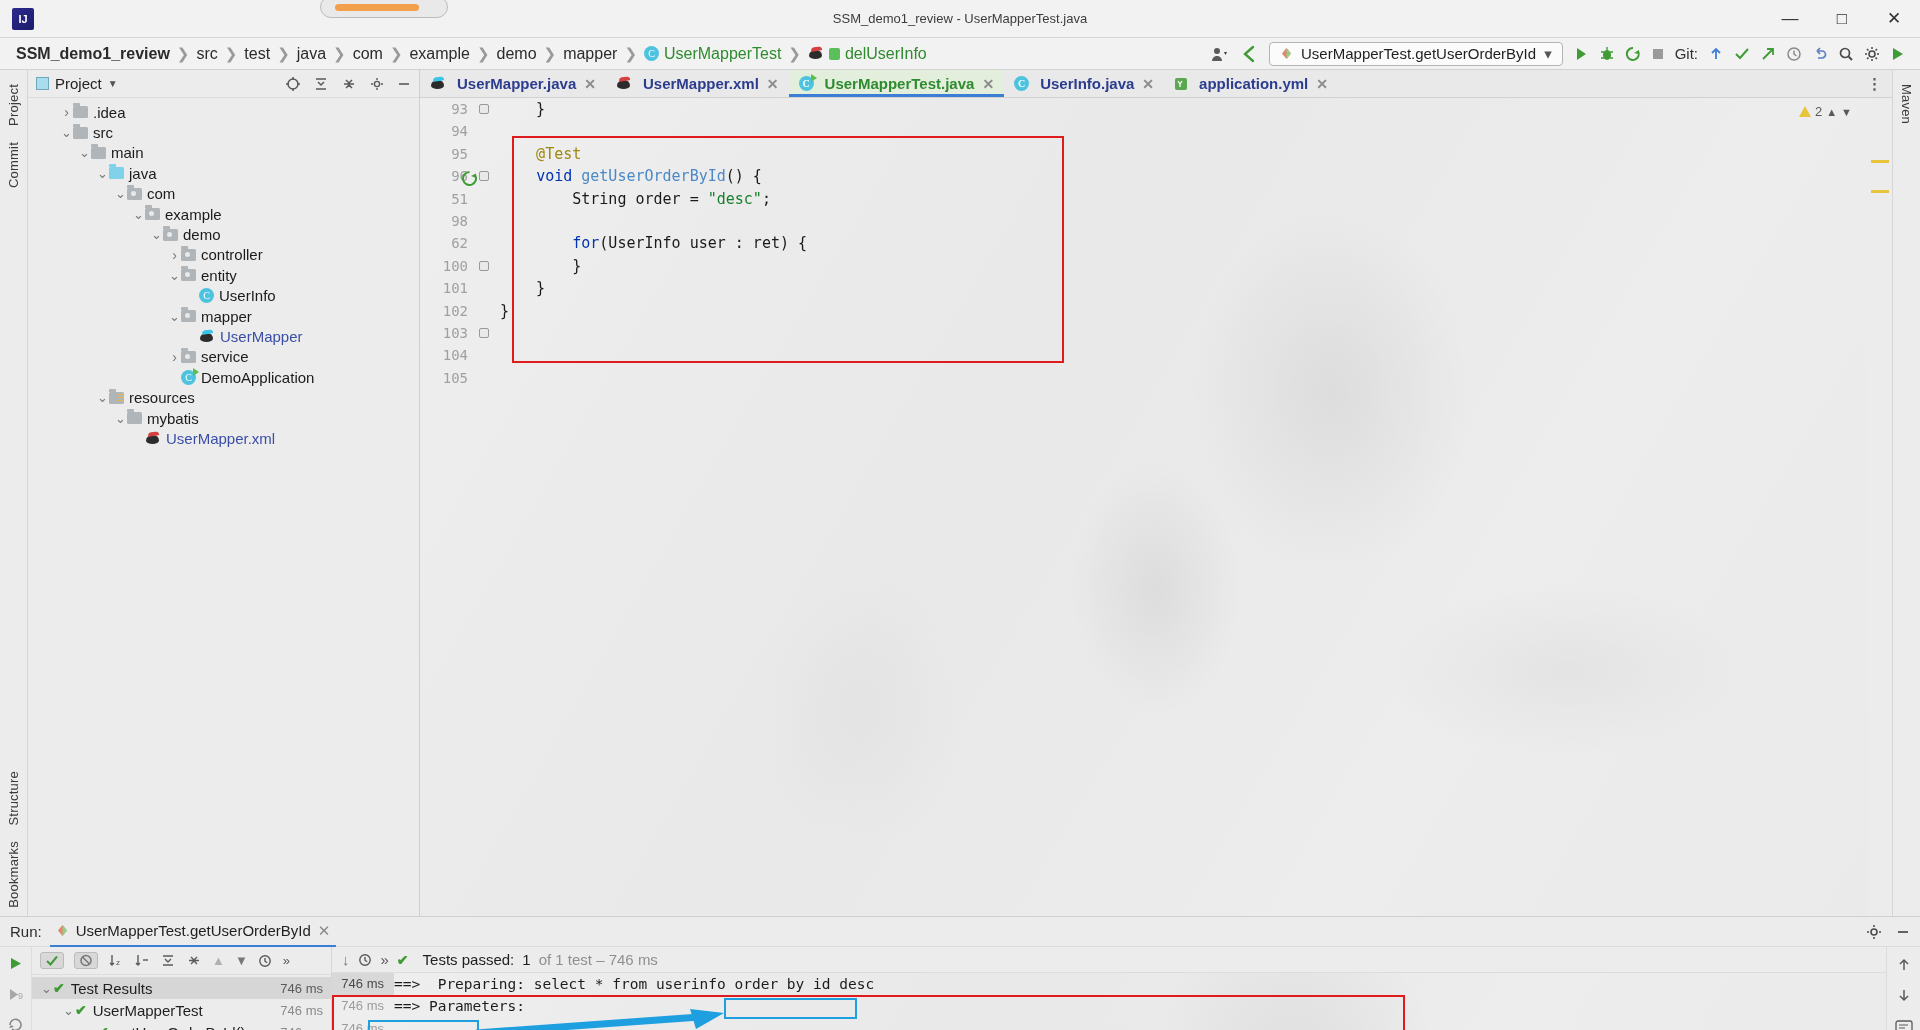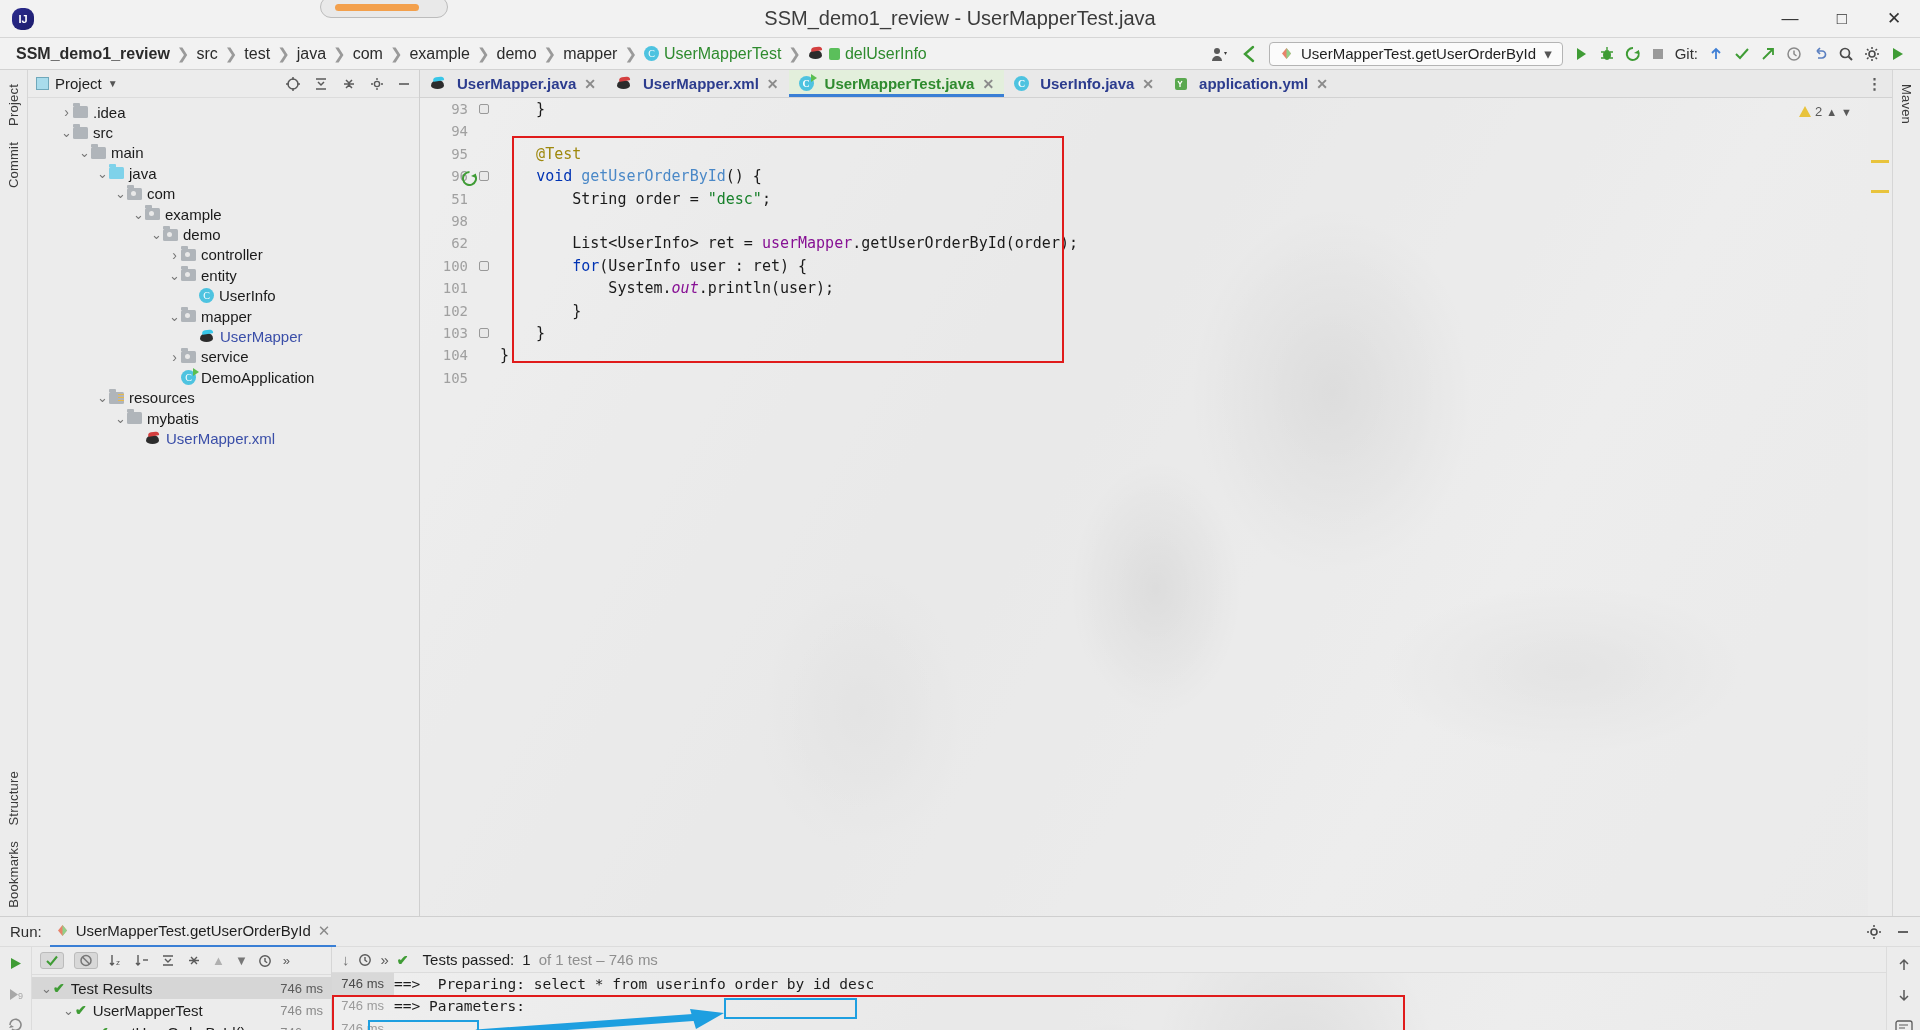--- a/index.html
+++ b/index.html
@@ -12,33 +12,33 @@
     -webkit-font-smoothing: antialiased;
   }
 
   
   .titlebar {
     height:38px; display:flex; align-items:center;
     background:#f2f2f2; border-bottom:1px solid #d6d6d6;
     position:relative;
   }
   .ij-logo {
-    width:22px;height:22px;margin-left:12px;border-radius:9px;
+    width:22px;height:22px;margin-left:12px;border-radius:2px;
     background:linear-gradient(135deg,#2b2b8f 0%,#1c1c6b 100%);
     display:flex;align-items:center;justify-content:center;
     color:#fff;font-size:11px;font-weight:bold;
   }
   .menu { display:flex; align-items:center; margin-left:16px; gap:2px; }
   .menu-item {
     padding:4px 12px; font-size:17px; color:#1a1a1a; cursor:default;
     white-space:nowrap;
   }
   .win-title {
     position:absolute; left:0; right:0; text-align:center;
-    font-size:20px; color:#3c3c3c; pointer-events:none;
+    font-size:13px; color:#3c3c3c; pointer-events:none;
   }
   .win-ctrls { margin-left:auto; display:flex; z-index:3; }
   .win-btn { width:52px;height:38px;display:flex;align-items:center;justify-content:center;
              font-size:17px;color:#333; }
   .titlebar .hump {
     position:absolute; left:320px; top:-4px; width:128px;height:22px;
     background:#e9e9e9; border:1px solid #bcbcbc; border-radius:11px;
   }
   .titlebar .hump::after{ content:""; position:absolute; left:14px; top:7px;
     width:84px;height:7px;border-radius:4px;background:#f3a04c; }
@@ -573,23 +573,21 @@
           <div style="height: 22.4px; position: relative;"></div>
           <div style="height: 22.4px; position: relative;"></div>
         </div>
       <div class="code-lines" id="codelines">
           <div class="cl"><span class="">    }</span></div>
           <div class="cl">&nbsp;</div>
           <div class="cl"><span class="ann">    @Test</span></div>
           <div class="cl"><span class="">    </span><span class="kw">void</span><span class=""> </span><span class="mth">getUserOrderById</span><span class="">() {</span></div>
           <div class="cl"><span class="">        String order = </span><span class="str">"desc"</span><span class="">;</span></div>
           <div class="cl">&nbsp;</div>
-          <div class="cl"><span class="">        List&lt;UserInfo&gt; ret = </span><span class="fld">userMapper</span><span class="">.getUserOrderById(order);</span></div>
           <div class="cl"><span class="">        </span><span class="kw">for</span><span class="">(UserInfo user : ret) {</span></div>
-          <div class="cl"><span class="">            System.</span><span class="fld ital">out</span><span class="">.println(user);</span></div>
           <div class="cl"><span class="">        }</span></div>
           <div class="cl"><span class="">    }</span></div>
           <div class="cl"><span class="">}</span></div>
           <div class="cl">&nbsp;</div>
         </div>
 
       <div class="red-box-code" style="left:92px; top:38px; width:552px; height:227px;"></div>
 
       <div class="run-marker" style="left:42px; top:73px;">
         <svg width="15" height="15" viewBox="0 0 15 15">

